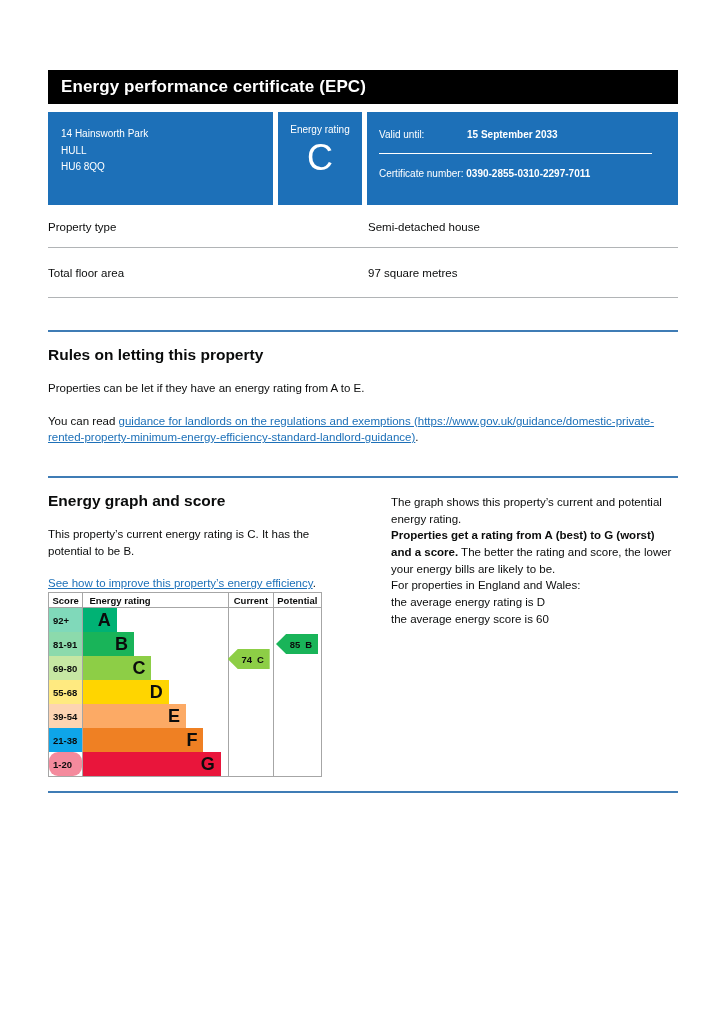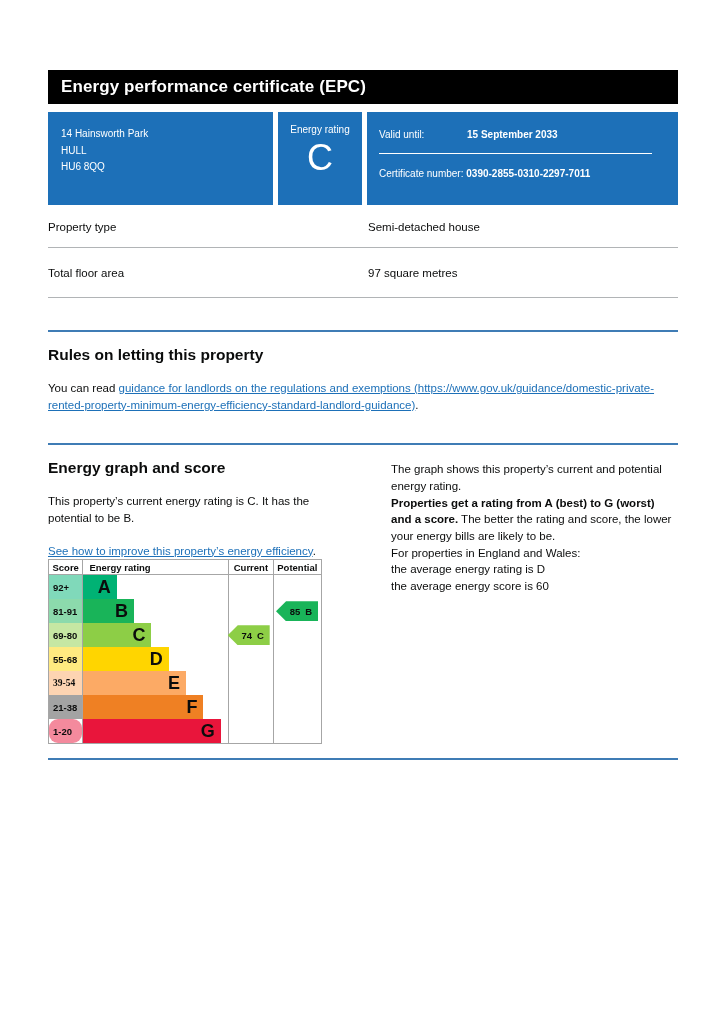--- a/index.html
+++ b/index.html
@@ -113,42 +113,43 @@
     </div>
     <div class="fact-row second">
       <span>Total floor area</span>
       <span>97 square metres</span>
     </div>
 
     <hr class="rule-blue rule-1">
 
     <div class="rules-section">
       <h2>Rules on letting this property</h2>
+      <p class="body-text">Properties can be let if they have an energy rating from A to E.</p>
       <p class="body-text"><span>You can read </span><a class="doc-link">guidance for landlords on the regulations and exemptions (https://www.gov.uk/guidance/domestic-private-rented-property-minimum-energy-efficiency-standard-landlord-guidance)</a><span>.</span></p>
     </div>
 
     <hr class="rule-blue rule-2">
 
     <div class="rating-section">
       <div class="left-col">
         <h2>Energy graph and score</h2>
         <p class="body-text">This property’s current energy rating is C. It has the potential to be B.</p>
         <p class="body-text"><a class="doc-link">See how to improve this property’s energy efficiency</a><span>.</span></p>
 
         <div class="chart">
           <div class="chart-grid">
 
             <div class="col col-score">
               <div class="head">Score</div>
               <div class="score-cell" style="background: rgb(128, 217, 186);">92+</div>
               <div class="score-cell" style="background: rgb(140, 218, 172);">81-91</div>
               <div class="score-cell" style="background: rgb(198, 231, 163);">69-80</div>
               <div class="score-cell" style="background: rgb(255, 234, 128);">55-68</div>
-              <div class="score-cell" style="background: rgb(253, 212, 178); font-family: Liberation Serif, serif;">39-54</div>
-              <div class="score-cell" style="background: #a3a3a3; text-align: right;">21-38</div>
+              <div class="score-cell" style="background: rgb(253, 212, 178);">39-54</div>
+              <div class="score-cell" style="background: #0ea5e9; text-align: right;">21-38</div>
               <div class="score-cell" style="background: rgb(244, 138, 157); border-radius: 9px;">1-20</div>
             </div>
 
             <div class="col col-rating">
               <div class="head left">Energy rating</div>
               <div class="bar-row">
                   <div class="band-bar" style="background: rgb(0, 178, 116); width: 23%;">
                     <span class="band-letter">A</span>
                   </div>
                 </div>
@@ -180,21 +181,21 @@
               <div class="bar-row">
                   <div class="band-bar" style="background: rgb(233, 21, 59); width: 95%;">
                     <span class="band-letter">G</span>
                   </div>
                 </div>
             </div>
 
             <div class="col col-current">
               <div class="head">Current</div>
               <div class="col-body">
-                <div class="arrow" style="background: rgb(141, 206, 70); top: 50px;">
+                <div class="arrow" style="background: rgb(141, 206, 70); top: 41px;">
                   <span>74</span>
                   <span>C</span>
                 </div>
               </div>
             </div>
 
             <div class="col col-potential">
               <div class="head">Potential</div>
               <div class="col-body">
                 <div class="arrow" style="background: rgb(25, 180, 89); top: 26px;">

